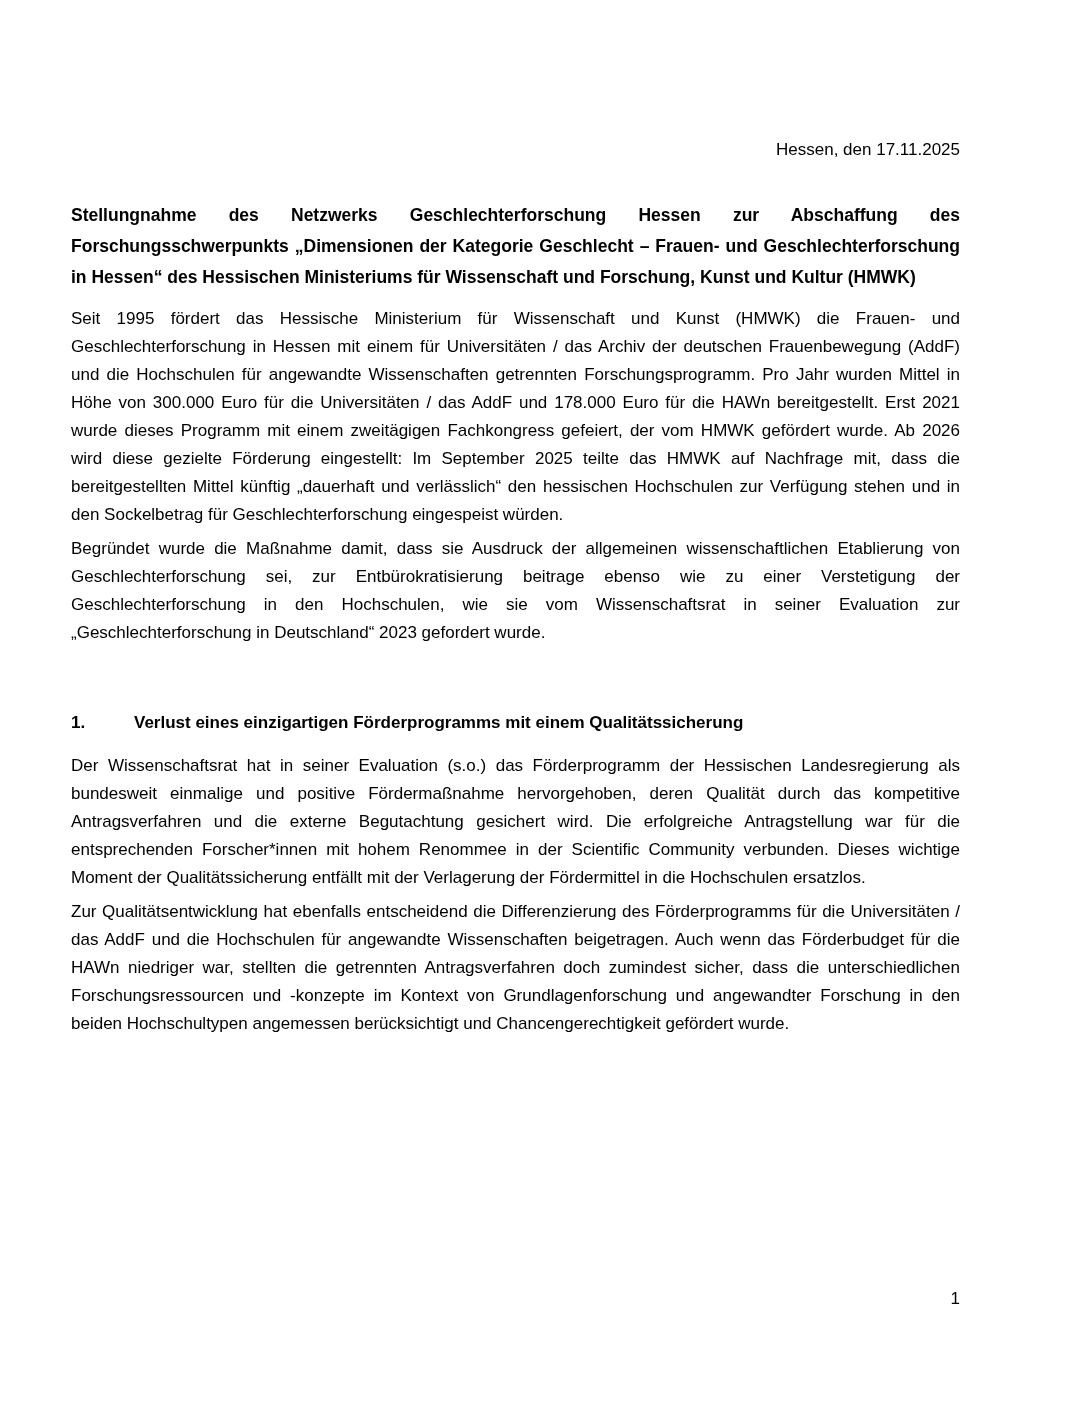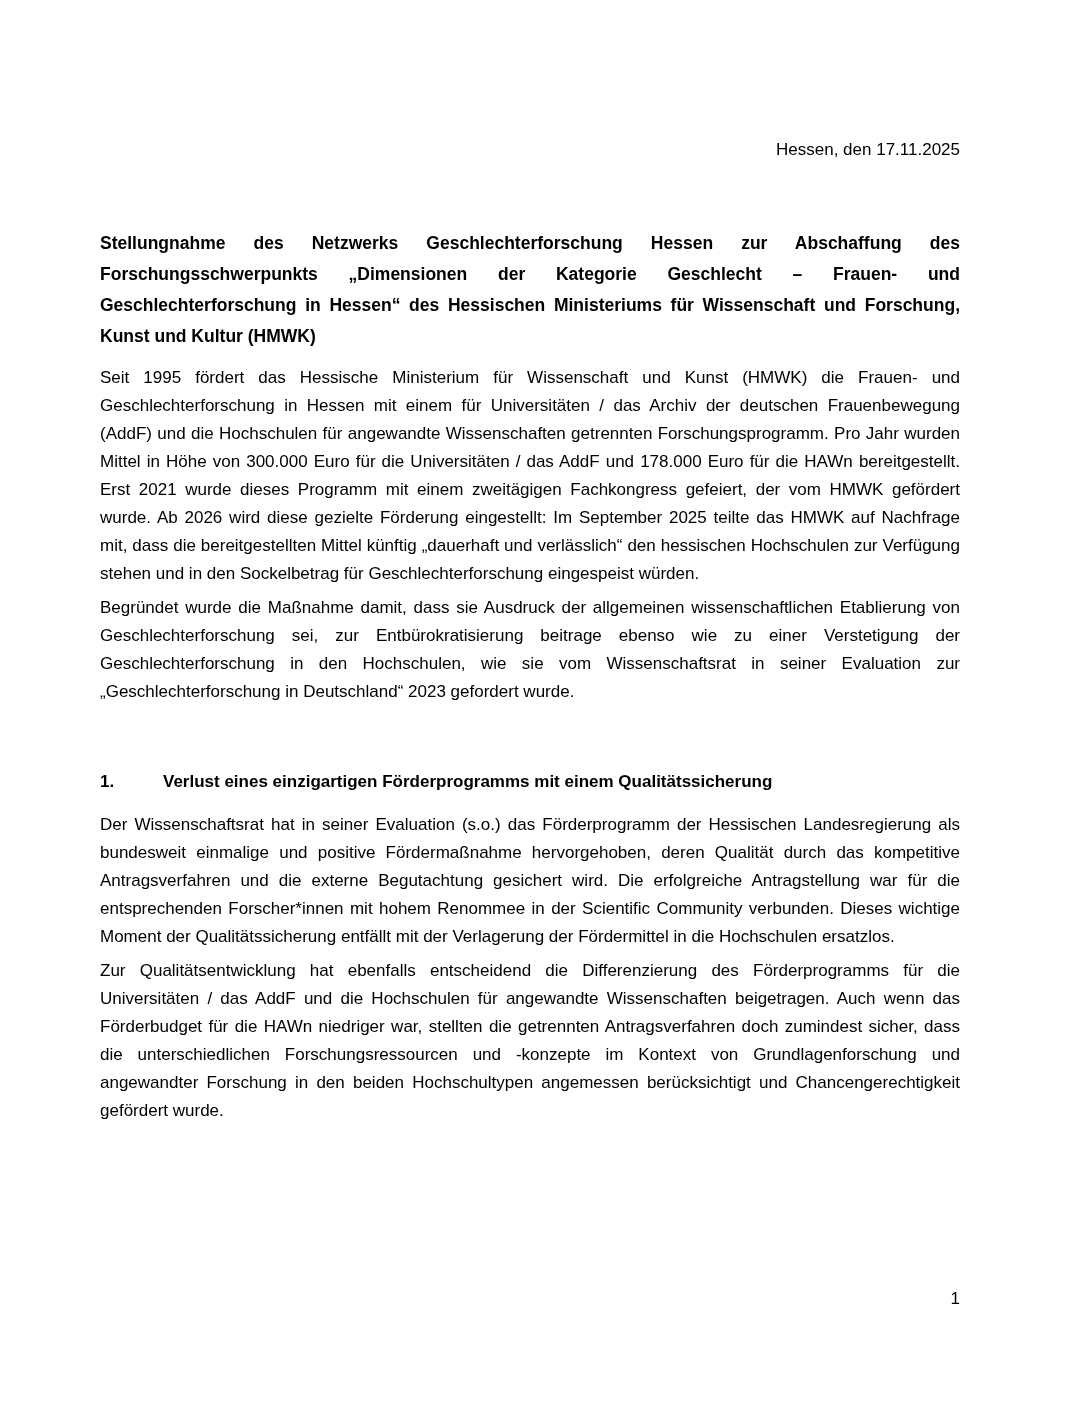--- a/index.html
+++ b/index.html
@@ -12,32 +12,32 @@
     width: 1088px;
     height: 1408px;
     position: relative;
     font-family: "Liberation Sans", "DejaVu Sans", sans-serif;
     color: #000000;
     -webkit-font-smoothing: antialiased;
   }
   .page {
     position: absolute;
     inset: 0;
-    padding: 139px 128px 0 100px;
+    padding: 139px 128px 0 71px;
     background: #ffffff;
     overflow: hidden;
   }
   .date-line {
     font-size: 17px;
     line-height: 22px;
     text-align: right;
     white-space: nowrap;
   }
   .doc-title {
-    margin: 67px 0 0 0;
+    margin: 39px 0 0 0;
     font-size: 17.5px;
     font-weight: bold;
     line-height: 31px;
     text-align: justify;
     text-align-last: left;
   }
   p.body-par {
     margin: 0 0 6px 0;
     font-size: 17px;
     line-height: 28px;

